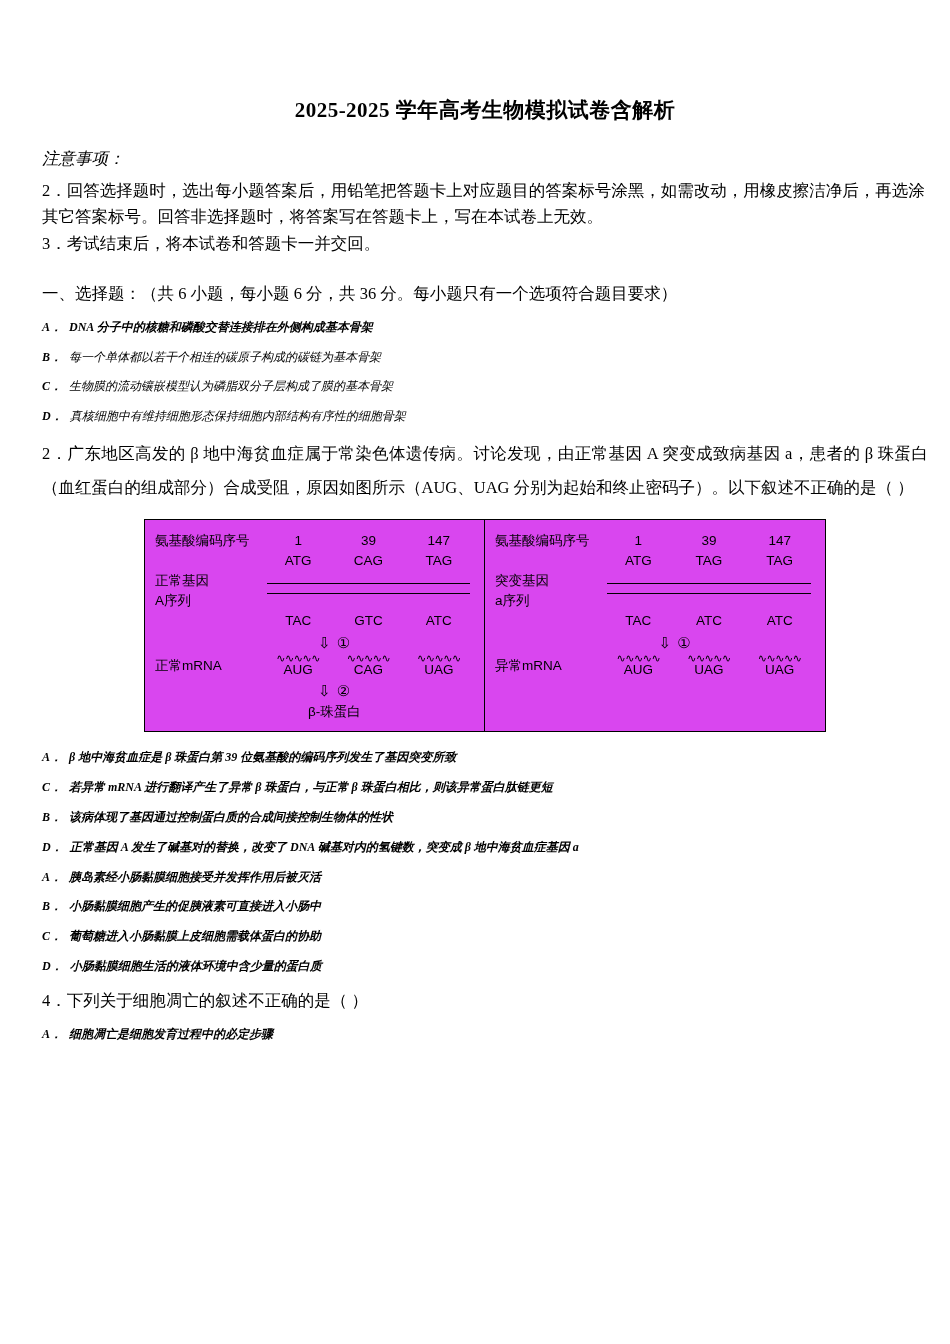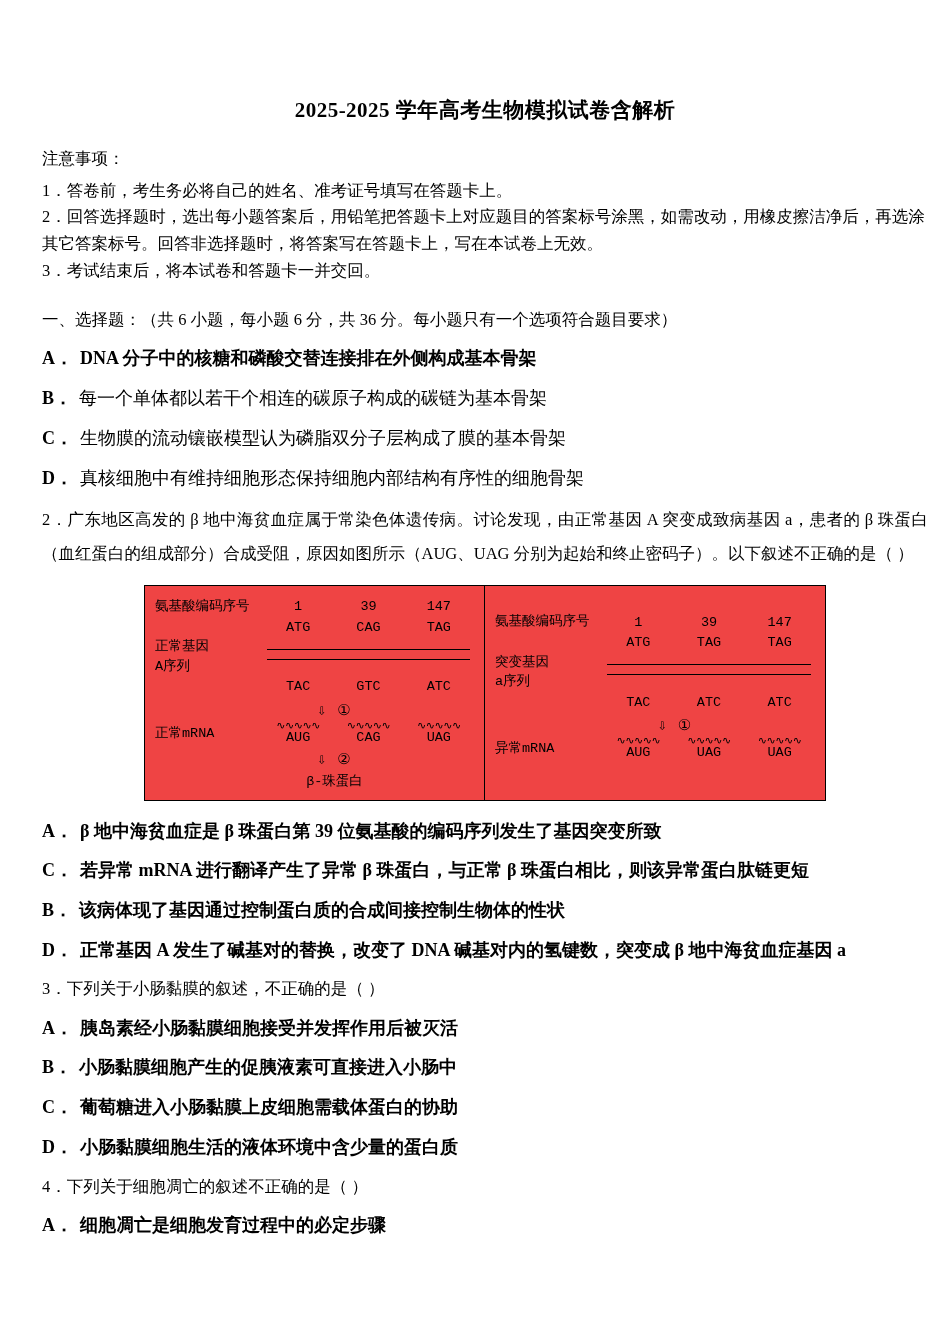--- a/index.html
+++ b/index.html
@@ -24,20 +24,21 @@
     text-align: center;
     font-size: 21px;
     font-weight: bold;
     margin: 0 0 22px 0;
     letter-spacing: 0.5px;
   }
   .notice-head {
     font-size: 16.5px;
     margin: 0 0 6px 0;
     line-height: 1.55;
+    font-style: italic;
   }
   .notice-line {
     font-size: 16.5px;
     line-height: 1.62;
     margin: 0;
     text-indent: 0;
   }
   .spacer-lg { height: 22px; }
   .section-head {
     font-size: 16.5px;
@@ -49,43 +50,43 @@
     line-height: 1.72;
     margin: 0 0 4px 0;
   }
   .q-stem-block {
     font-size: 16.5px;
     line-height: 2.05;
     margin: 0 0 4px 0;
     text-align: justify;
   }
   .opt {
-    font-size: 18px;
+    font-size: 12px;
     line-height: 1.65;
     margin: 10px 0 10px 0;
+    font-style: italic;
   }
   .opt .lbl {
     font-weight: bold;
     margin-right: 7px;
   }
   .b { font-weight: bold; }
 
   
   .figure-wrap {
     margin: 14px 0 16px 0;
     display: flex;
     justify-content: center;
   }
   .figure {
     width: 680px;
     border: 1px solid #000;
-    background: #ef4444;
-    display: flex;
-    font-family: Liberation Mono, monospace;
-    align-items: center;
+    background: #d946ef;
+    display: flex;
+    font-family: Liberation Sans, sans-serif;
   }
   .fig-half {
     width: 50%;
     box-sizing: border-box;
     padding: 12px 10px 10px 10px;
     position: relative;
   }
   .fig-half.left { border-right: 1px solid #000; }
   .fig-row {
     display: flex;
@@ -188,21 +189,20 @@
   .fig-bottom-spacer { height: 14px; }
 </style>
 </head>
 <body>
 
 <div class="page">
 
   <h1 class="doc-title">2025-2025 学年高考生物模拟试卷含解析</h1>
 
   <p class="notice-head">注意事项：</p>
-  <p class="notice-line">1．答卷前，考生务必将自己的姓名、准考证号填写在答题卡上。</p>
   <p class="notice-line">2．回答选择题时，选出每小题答案后，用铅笔把答题卡上对应题目的答案标号涂黑，如需改动，用橡皮擦洁净后，再选涂其它答案标号。回答非选择题时，将答案写在答题卡上，写在本试卷上无效。</p>
   <p class="notice-line">3．考试结束后，将本试卷和答题卡一并交回。</p>
 
   <div class="spacer-lg"></div>
 
   <p class="section-head">一、选择题：（共 6 小题，每小题 6 分，共 36 分。每小题只有一个选项符合题目要求）</p>
 
   <p class="opt">
     <span class="lbl b">A．</span><span class="b">DNA 分子中的核糖和磷酸交替连接排在外侧构成基本骨架</span>
   </p>
@@ -362,21 +362,20 @@
   <p class="opt">
     <span class="lbl b">C．</span><span class="b">若异常 mRNA 进行翻译产生了异常 β 珠蛋白，与正常 β 珠蛋白相比，则该异常蛋白肽链更短</span>
   </p>
   <p class="opt">
     <span class="lbl b">B．</span><span class="b">该病体现了基因通过控制蛋白质的合成间接控制生物体的性状</span>
   </p>
   <p class="opt">
     <span class="lbl b">D．</span><span class="b">正常基因 A 发生了碱基对的替换，改变了 DNA 碱基对内的氢键数，突变成 β 地中海贫血症基因 a</span>
   </p>
 
-  <p class="q-stem">3．下列关于小肠黏膜的叙述，不正确的是（ ）</p>
   <p class="opt">
     <span class="lbl b">A．</span><span class="b">胰岛素经小肠黏膜细胞接受并发挥作用后被灭活</span>
   </p>
   <p class="opt">
     <span class="lbl b">B．</span><span class="b">小肠黏膜细胞产生的促胰液素可直接进入小肠中</span>
   </p>
   <p class="opt">
     <span class="lbl b">C．</span><span class="b">葡萄糖进入小肠黏膜上皮细胞需载体蛋白的协助</span>
   </p>
   <p class="opt">

